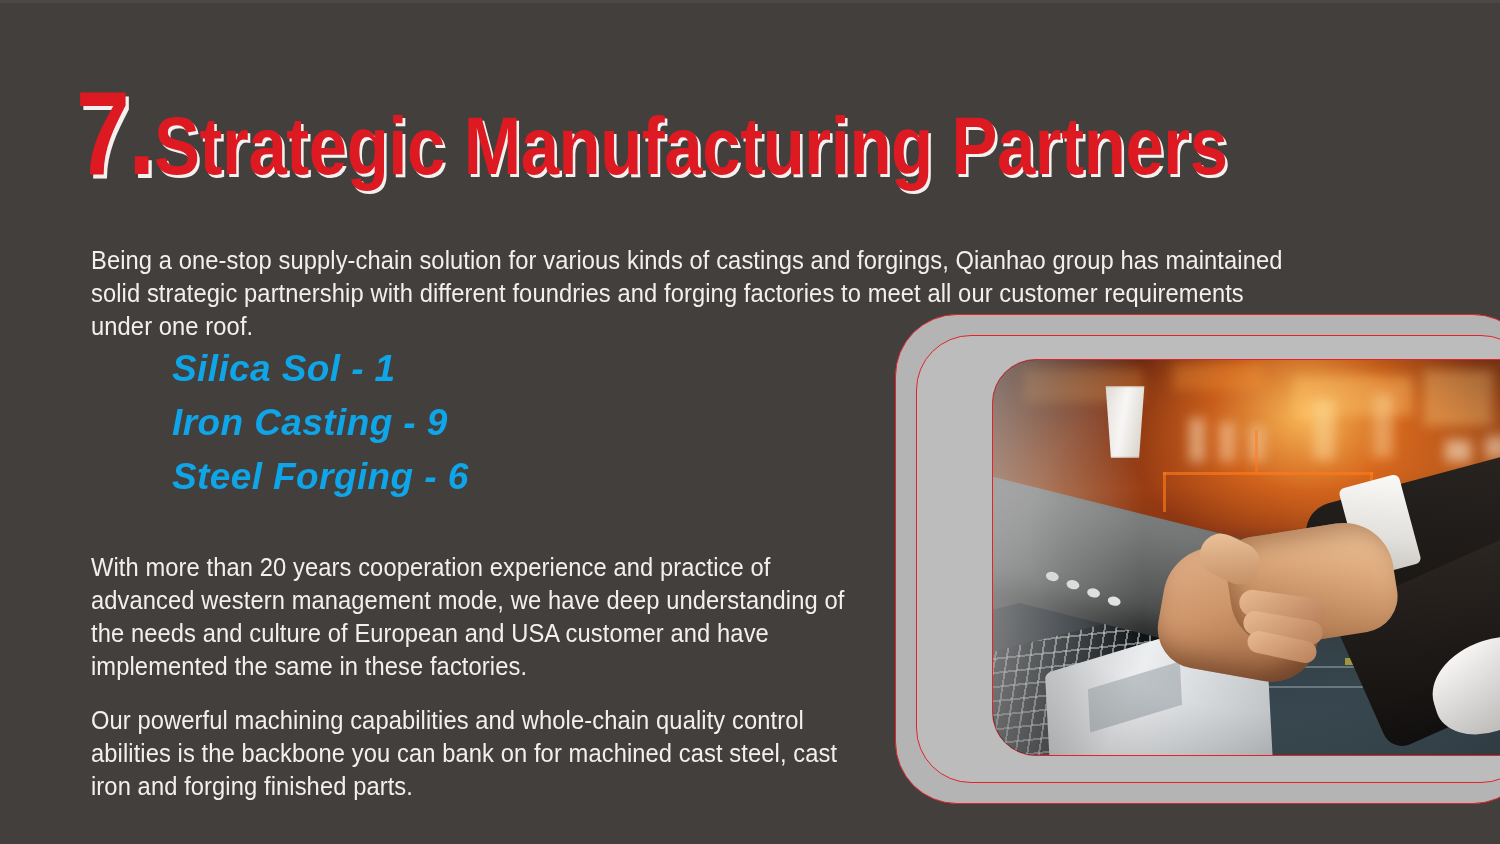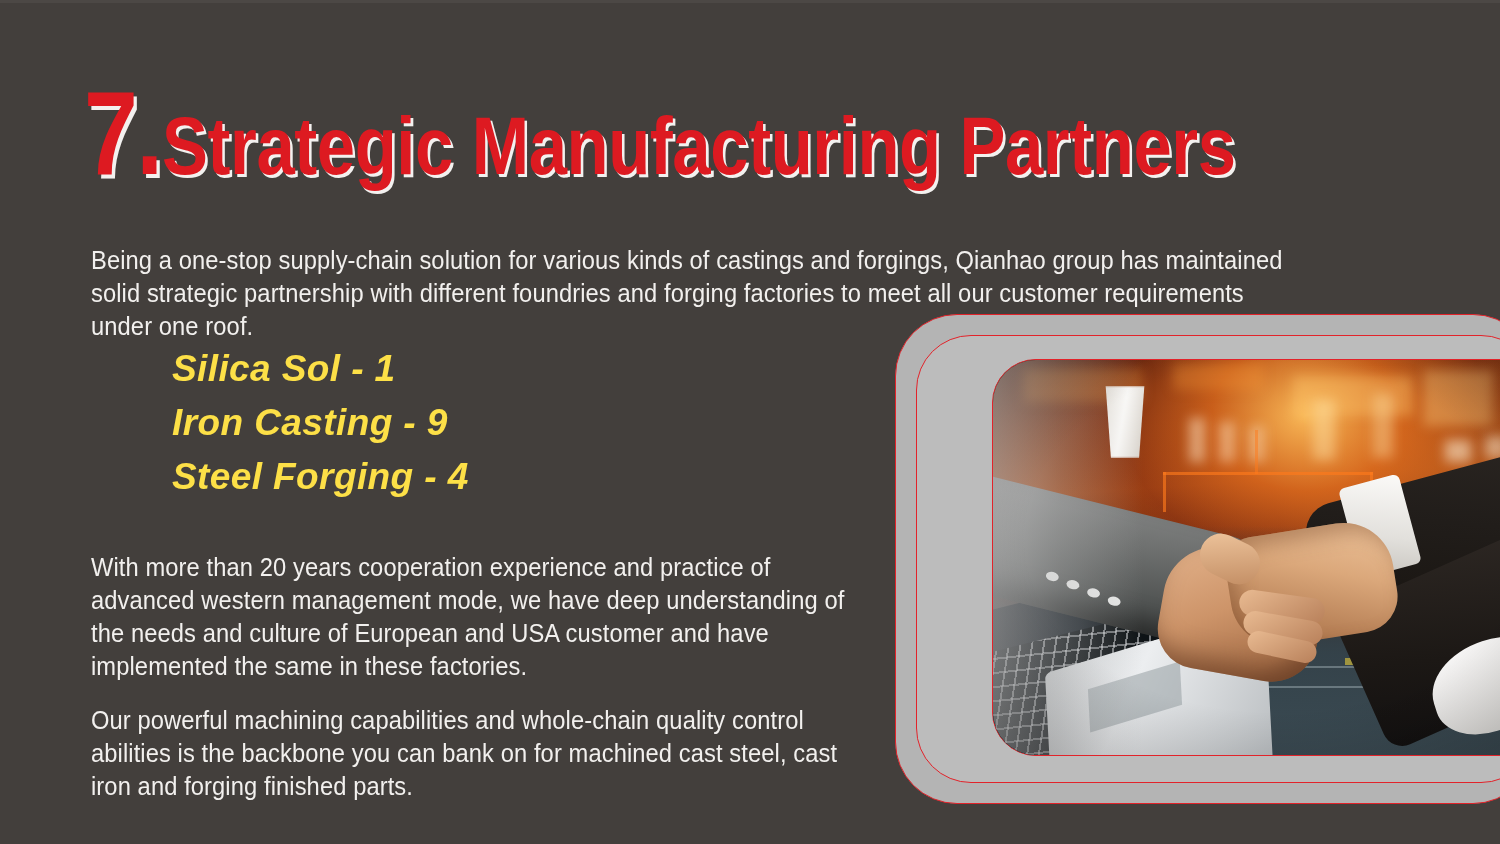--- a/index.html
+++ b/index.html
@@ -19,21 +19,21 @@
     position: absolute;
     top: 0; left: 0;
     width: 1500px;
     height: 3px;
     background: #4c4845;
   }
 
   
   #title {
     position: absolute;
-    left: 84px;
+    left: 76px;
     top: 74px;
     white-space: nowrap;
     line-height: 1;
   }
   #title .num {
     font-family: "Liberation Sans Narrow", "Liberation Sans", sans-serif;
     font-weight: bold;
     font-size: 118px;
     font-stretch: condensed;
     color: #dd1a21;
@@ -76,21 +76,21 @@
   
   #feature-list {
     position: absolute;
     left: 172px;
     top: 342px;
     list-style: none;
     margin: 0;
     padding: 0;
   }
   #feature-list li {
-    color: #fde047;
+    color: #0ea5e9;
     font-family: "Liberation Sans", sans-serif;
     font-weight: bold;
     font-style: italic;
     font-size: 37px;
     line-height: 54px;
     letter-spacing: 0.4px;
     white-space: nowrap;
   }
 
   
@@ -408,19 +408,19 @@
 
   <div id="title">
     <span class="num">7.</span><span class="rest">Strategic Manufacturing Partners</span>
   </div>
 
   <p class="body-para" id="para-intro">Being a one-stop supply-chain solution for various kinds of castings and forgings, Qianhao group has maintained solid strategic partnership with different foundries and forging factories to meet all our customer requirements under one roof.</p>
 
   <ul id="feature-list">
     <li>Silica Sol - 1</li>
     <li>Iron Casting - 9</li>
-    <li>Steel Forging - 4</li>
+    <li>Steel Forging - 6</li>
   </ul>
 
   <p class="body-para" id="para-exp">With more than 20 years cooperation experience and practice of advanced western management mode, we have deep understanding of the needs and culture of European and USA customer and have implemented the same in these factories.</p>
   <p class="body-para" id="para-cap">Our powerful machining capabilities and whole-chain quality control abilities is the backbone you can bank on for machined cast steel, cast iron and forging finished parts.</p>
 
 </div>
 
 </body></html>

